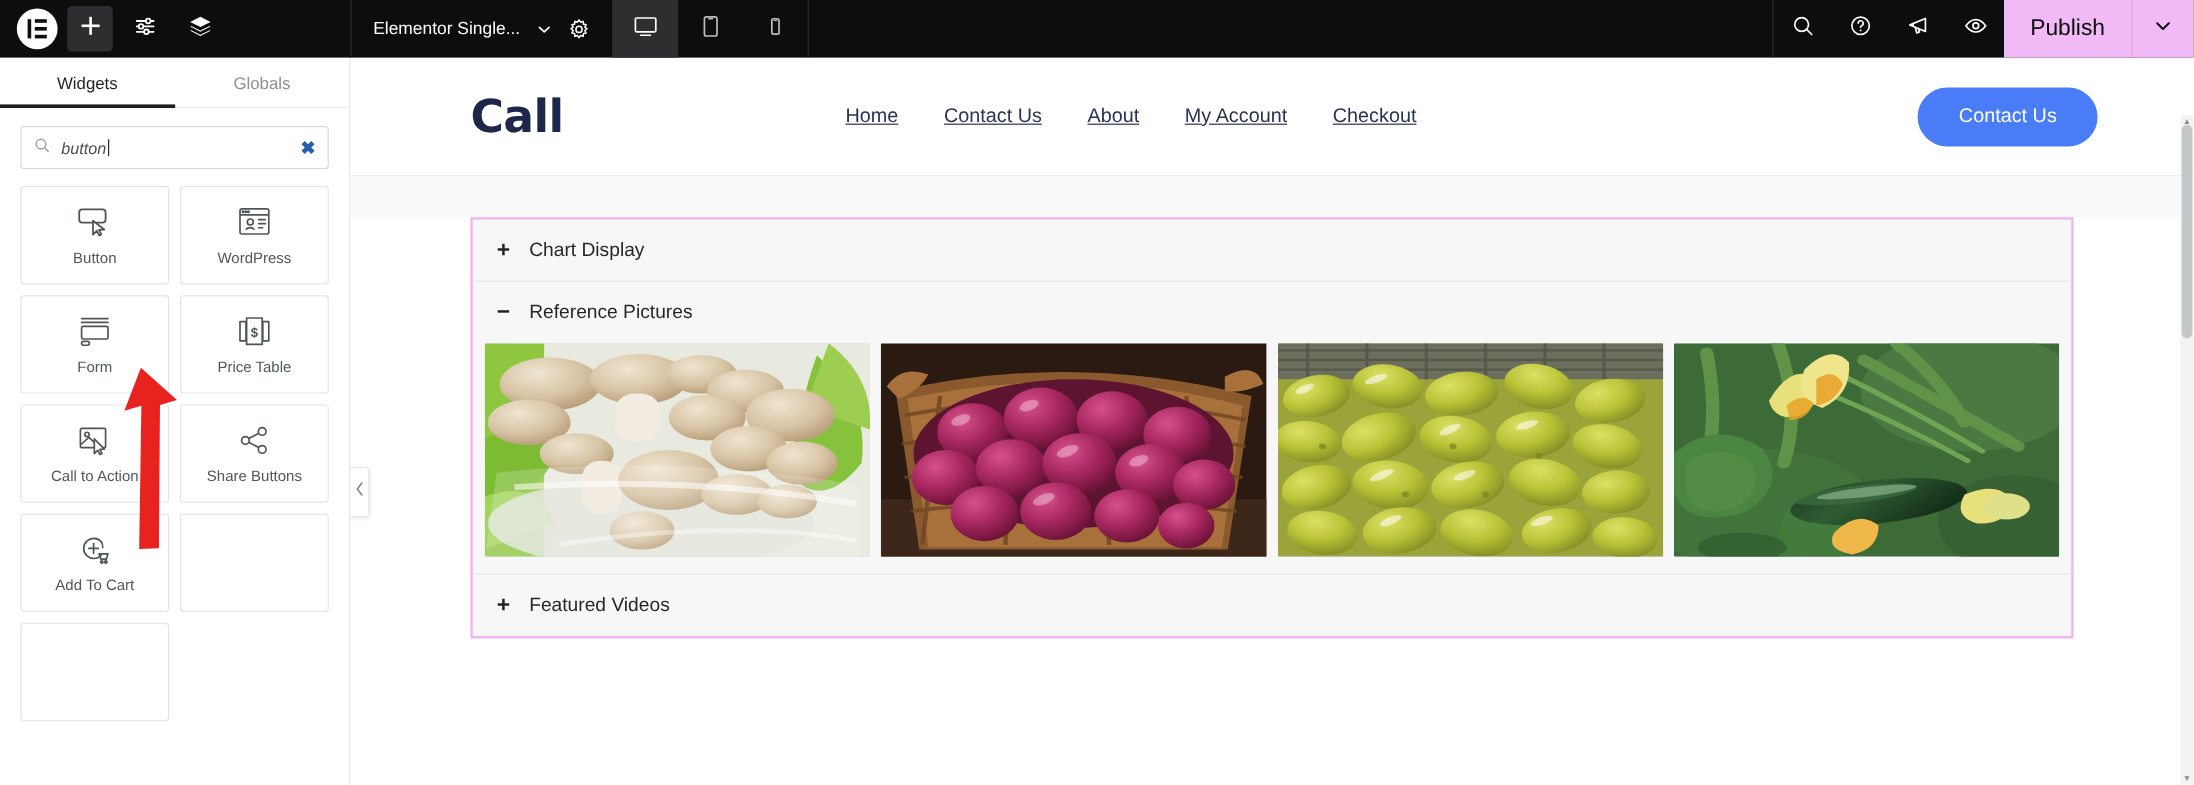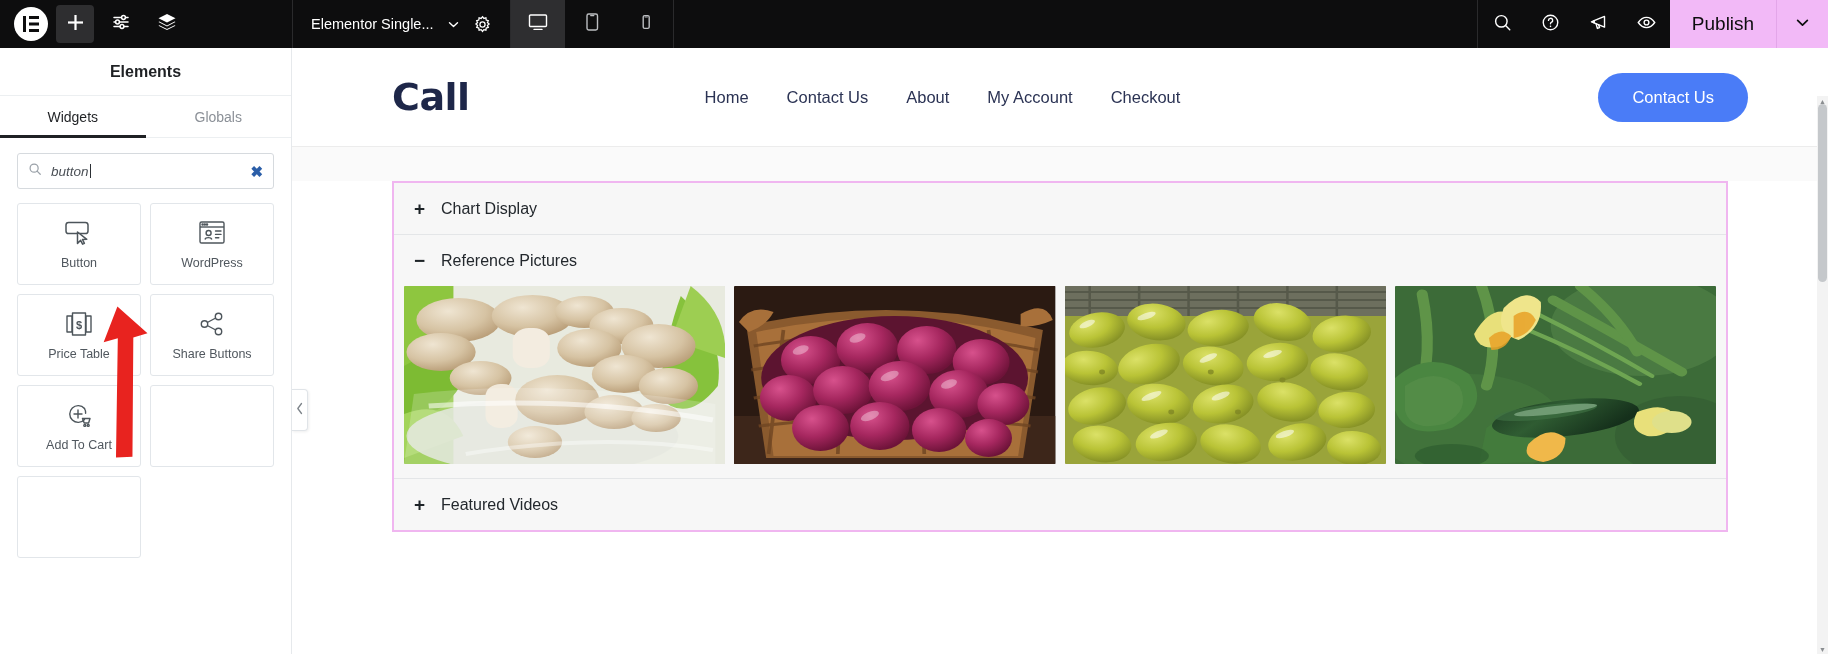--- a/index.html
+++ b/index.html
@@ -117,21 +117,21 @@
   }
   .site-header {
     height: 98px; background: #ffffff; display: flex; align-items: center;
     padding: 0 80px 0 100px; flex: 0 0 98px;
   }
   .logo-text {
     font-size: 38px; font-weight: 700; color: #1e2749; letter-spacing: -0.5px;
     font-family: "DejaVu Sans", sans-serif;
   }
   .nav { display: flex; align-items: center; gap: 38px; margin-left: 235px; }
-  .nav-item { font-size: 16.5px; color: #2b3354; cursor: pointer; white-space: nowrap; }
+  .nav-item { font-size: 16.5px; color: #2b3354; cursor: pointer; white-space: nowrap; text-decoration: underline; }
   .cta-btn {
     margin-left: auto; background: #4a7cf7; color: #ffffff; font-size: 16.5px;
     padding: 15px 34px; border-radius: 30px; cursor: pointer; white-space: nowrap;
   }
   .header-divider { height: 1px; background: #ececec; }
   .canvas-gap { height: 34px; background: #fafafa; }
 
   .accordion-outer {
     margin: 0 100px; border: 2px solid #f0b6f0; background: #f7f7f7;
     position: relative;
@@ -308,21 +308,20 @@
             <polyline points="3.2,5.6 7.5,9.8 11.8,5.6"></polyline>
           </svg>
         </span>
       </div>
     </div>
   </div>
 
   <div class="body-row">
 
     <div class="panel">
-      <div class="panel-head">Elements</div>
 
       <div class="panel-tabs">
         <div class="panel-tab active">Widgets</div>
         <div class="panel-tab">Globals</div>
       </div>
 
       <div class="search-wrap">
         <div class="search-box">
           <span>
             <svg width="14" height="14" viewBox="0 0 16 16" aria-hidden="true" fill="none" stroke="#9aa1a8" stroke-width="1.4" stroke-linecap="round">
@@ -361,34 +360,56 @@
               <circle cx="11.6" cy="14" r="2.5"></circle>
               <path d="M8 20.5 c0.6 -2.5 6 -2.5 6.8 0"></path>
               <line x1="18.5" y1="12" x2="24" y2="12" stroke-linecap="round"></line>
               <line x1="18.5" y1="15.4" x2="24" y2="15.4" stroke-linecap="round"></line>
               <line x1="18.5" y1="18.8" x2="21.8" y2="18.8" stroke-linecap="round"></line>
             </svg>
           </span>
           <span class="widget-label">WordPress</span>
         </div>
 
+        <div class="widget-tile">
+          <span class="wi">
+            <svg width="32" height="28" viewBox="0 0 32 28" fill="none" stroke="#4d555b" stroke-width="1.4" stroke-linecap="round" stroke-linejoin="round" aria-hidden="true">
+              <line x1="5" y1="3.5" x2="27" y2="3.5"></line>
+              <line x1="5" y1="6.6" x2="27" y2="6.6"></line>
+              <rect x="5" y="10" width="22" height="10.5" rx="1.2"></rect>
+              <rect x="5" y="22.5" width="6.5" height="3.2" rx="1.6"></rect>
+            </svg>
+          </span>
+          <span class="widget-label">Form</span>
+        </div>
 
 
         <div class="widget-tile">
           <span class="wi">
             <svg width="30" height="28" viewBox="0 0 30 28" fill="none" stroke="#4d555b" stroke-width="1.4" stroke-linejoin="round" aria-hidden="true">
               <rect x="3" y="6" width="5" height="16"></rect>
               <rect x="22" y="6" width="5" height="16"></rect>
               <rect x="8.5" y="3" width="13" height="22"></rect>
               <text x="15" y="18.6" font-size="11" font-weight="700" fill="#4d555b" stroke="none" text-anchor="middle" font-family="'Liberation Sans',sans-serif">$</text>
             </svg>
           </span>
           <span class="widget-label">Price Table</span>
         </div>
 
+        <div class="widget-tile">
+          <span class="wi">
+            <svg width="32" height="28" viewBox="0 0 32 28" fill="none" stroke="#4d555b" stroke-width="1.4" stroke-linejoin="round" aria-hidden="true">
+              <rect x="4" y="4" width="21" height="16" rx="1"></rect>
+              <circle cx="9.5" cy="9" r="1.8"></circle>
+              <path d="M5 17 L11 11.4 L16 16" stroke-linecap="round"></path>
+              <path d="M15.6 12.8 L15.6 25 L18.4 22.2 L20.2 25.7 L21.9 24.9 L20.2 21.5 L24 21.3 Z" fill="#ffffff"></path>
+            </svg>
+          </span>
+          <span class="widget-label">Call to Action</span>
+        </div>
 
         <div class="widget-tile">
           <span class="wi">
             <svg width="30" height="28" viewBox="0 0 30 28" fill="none" stroke="#4d555b" stroke-width="1.4" aria-hidden="true">
               <circle cx="21.5" cy="6.5" r="3.2"></circle>
               <circle cx="7.5" cy="14" r="3.2"></circle>
               <circle cx="21.5" cy="21.5" r="3.2"></circle>
               <line x1="10.3" y1="12.5" x2="18.7" y2="8"></line>
               <line x1="10.3" y1="15.5" x2="18.7" y2="20"></line>
             </svg>

